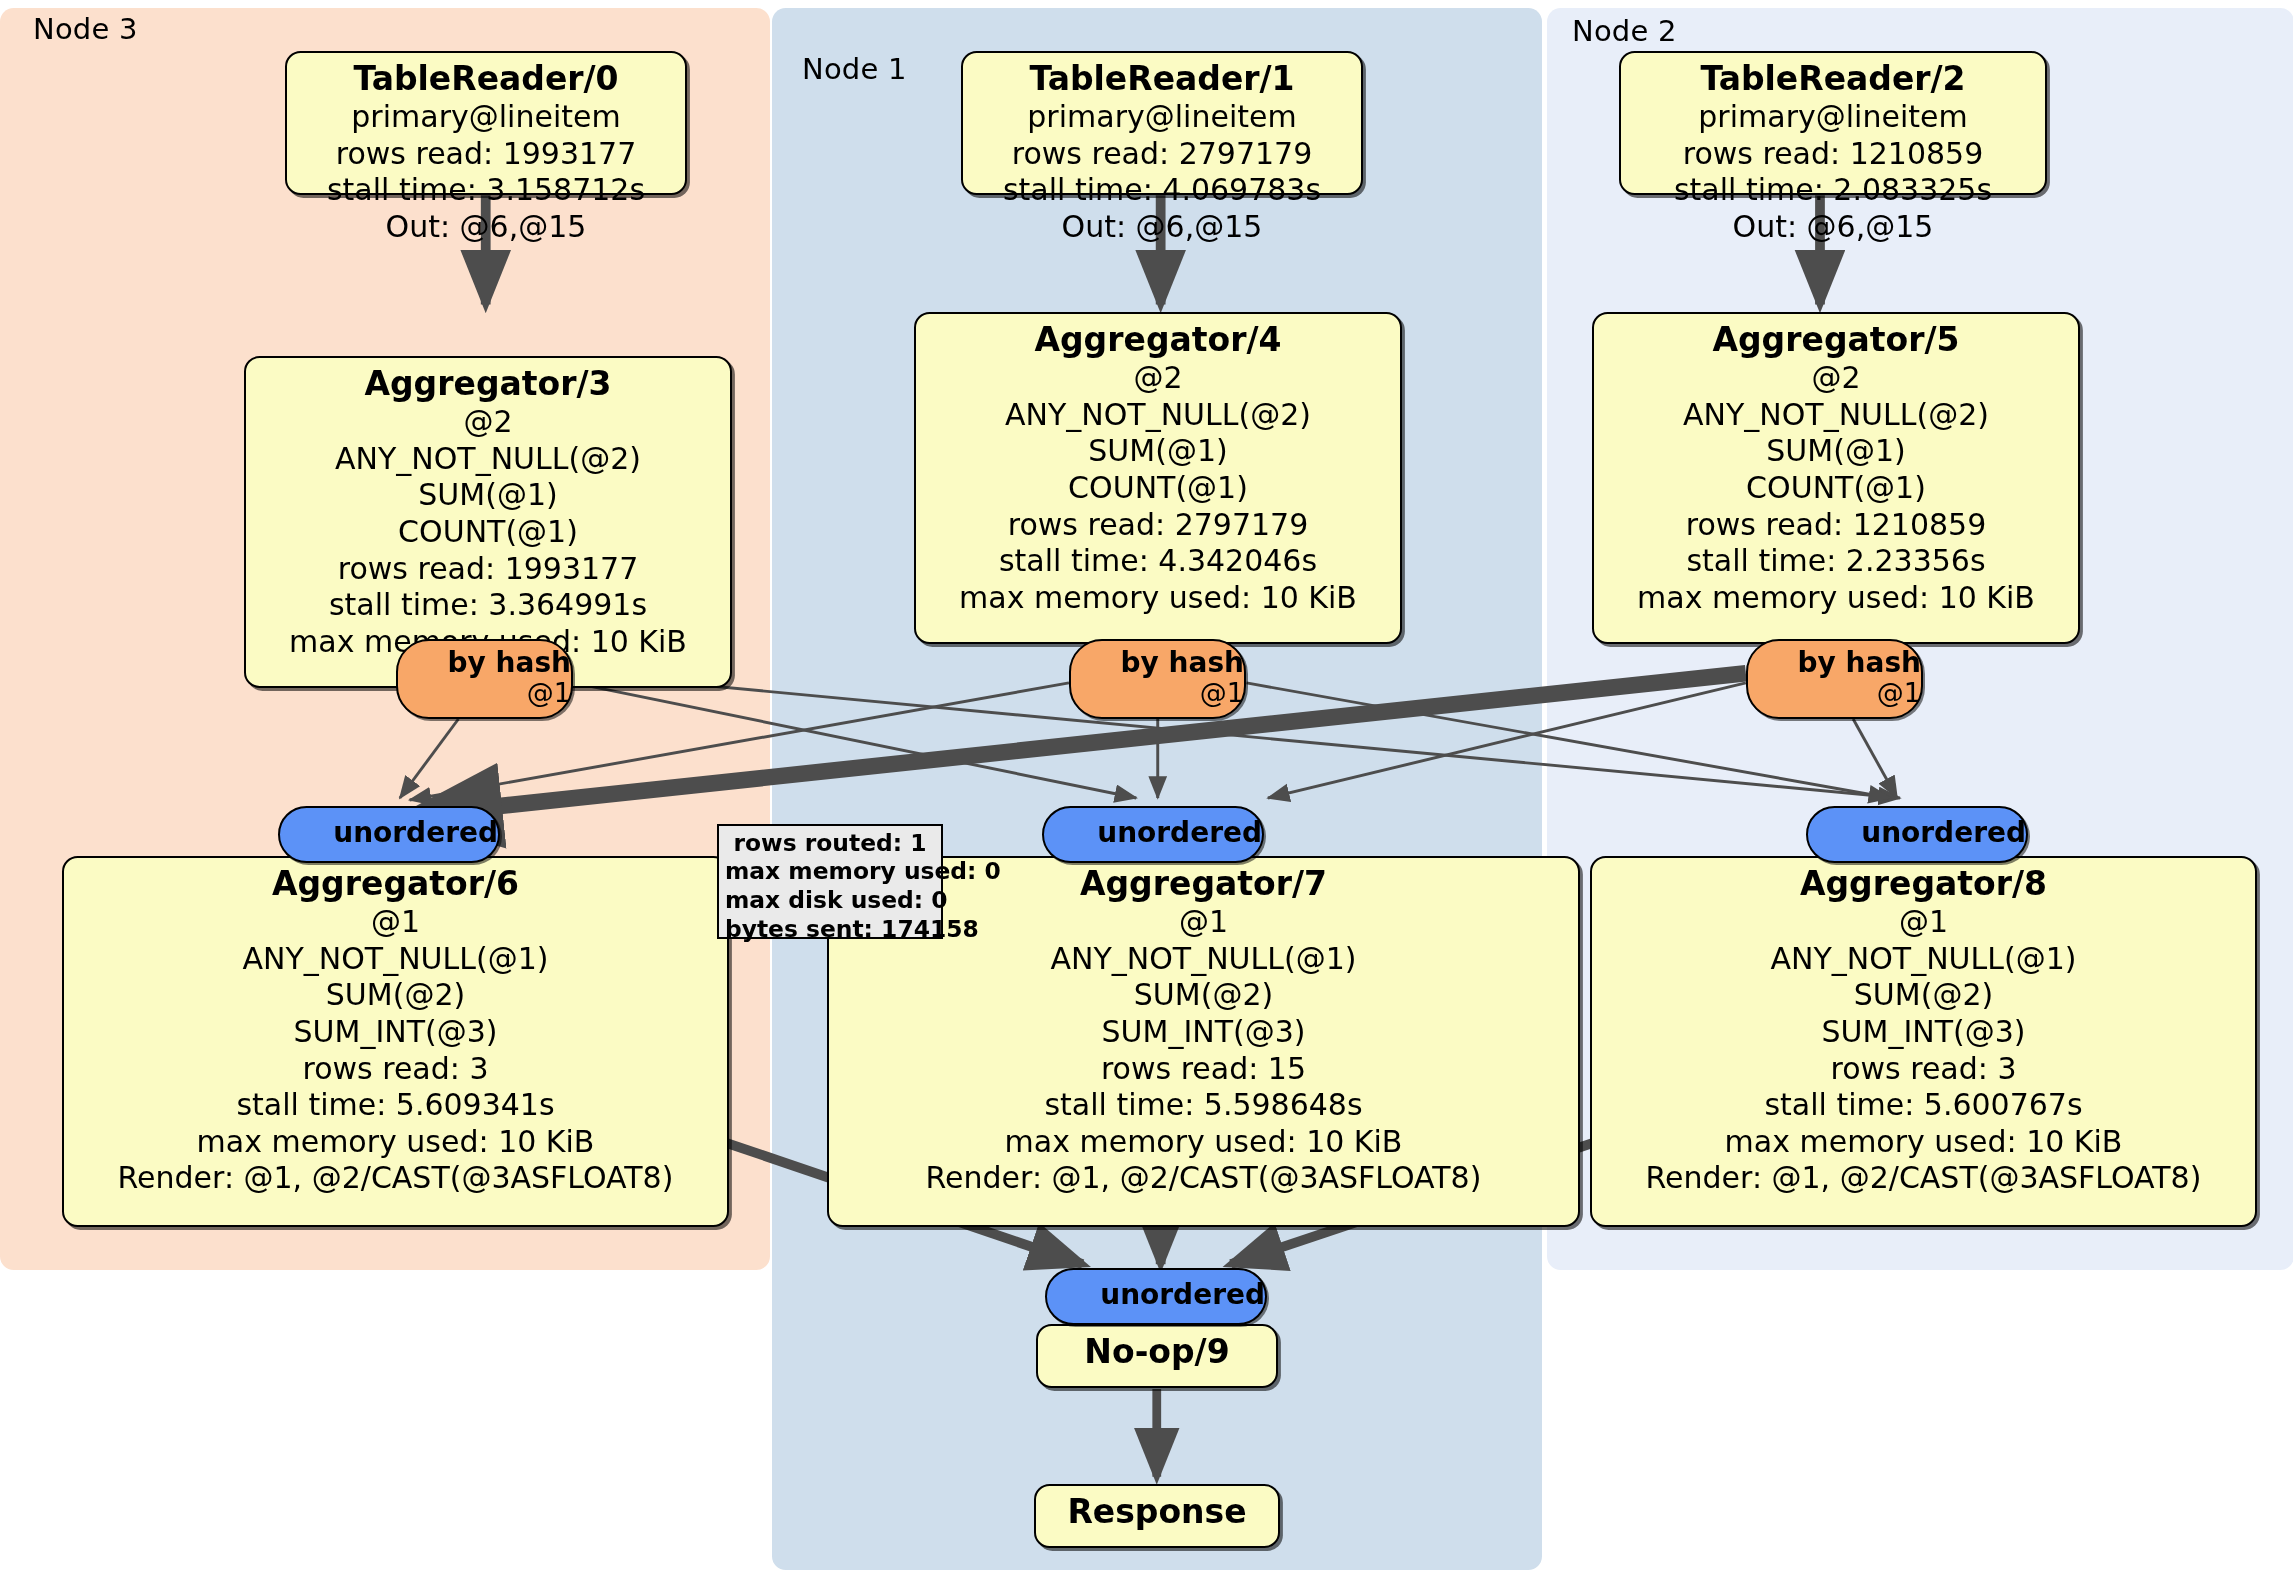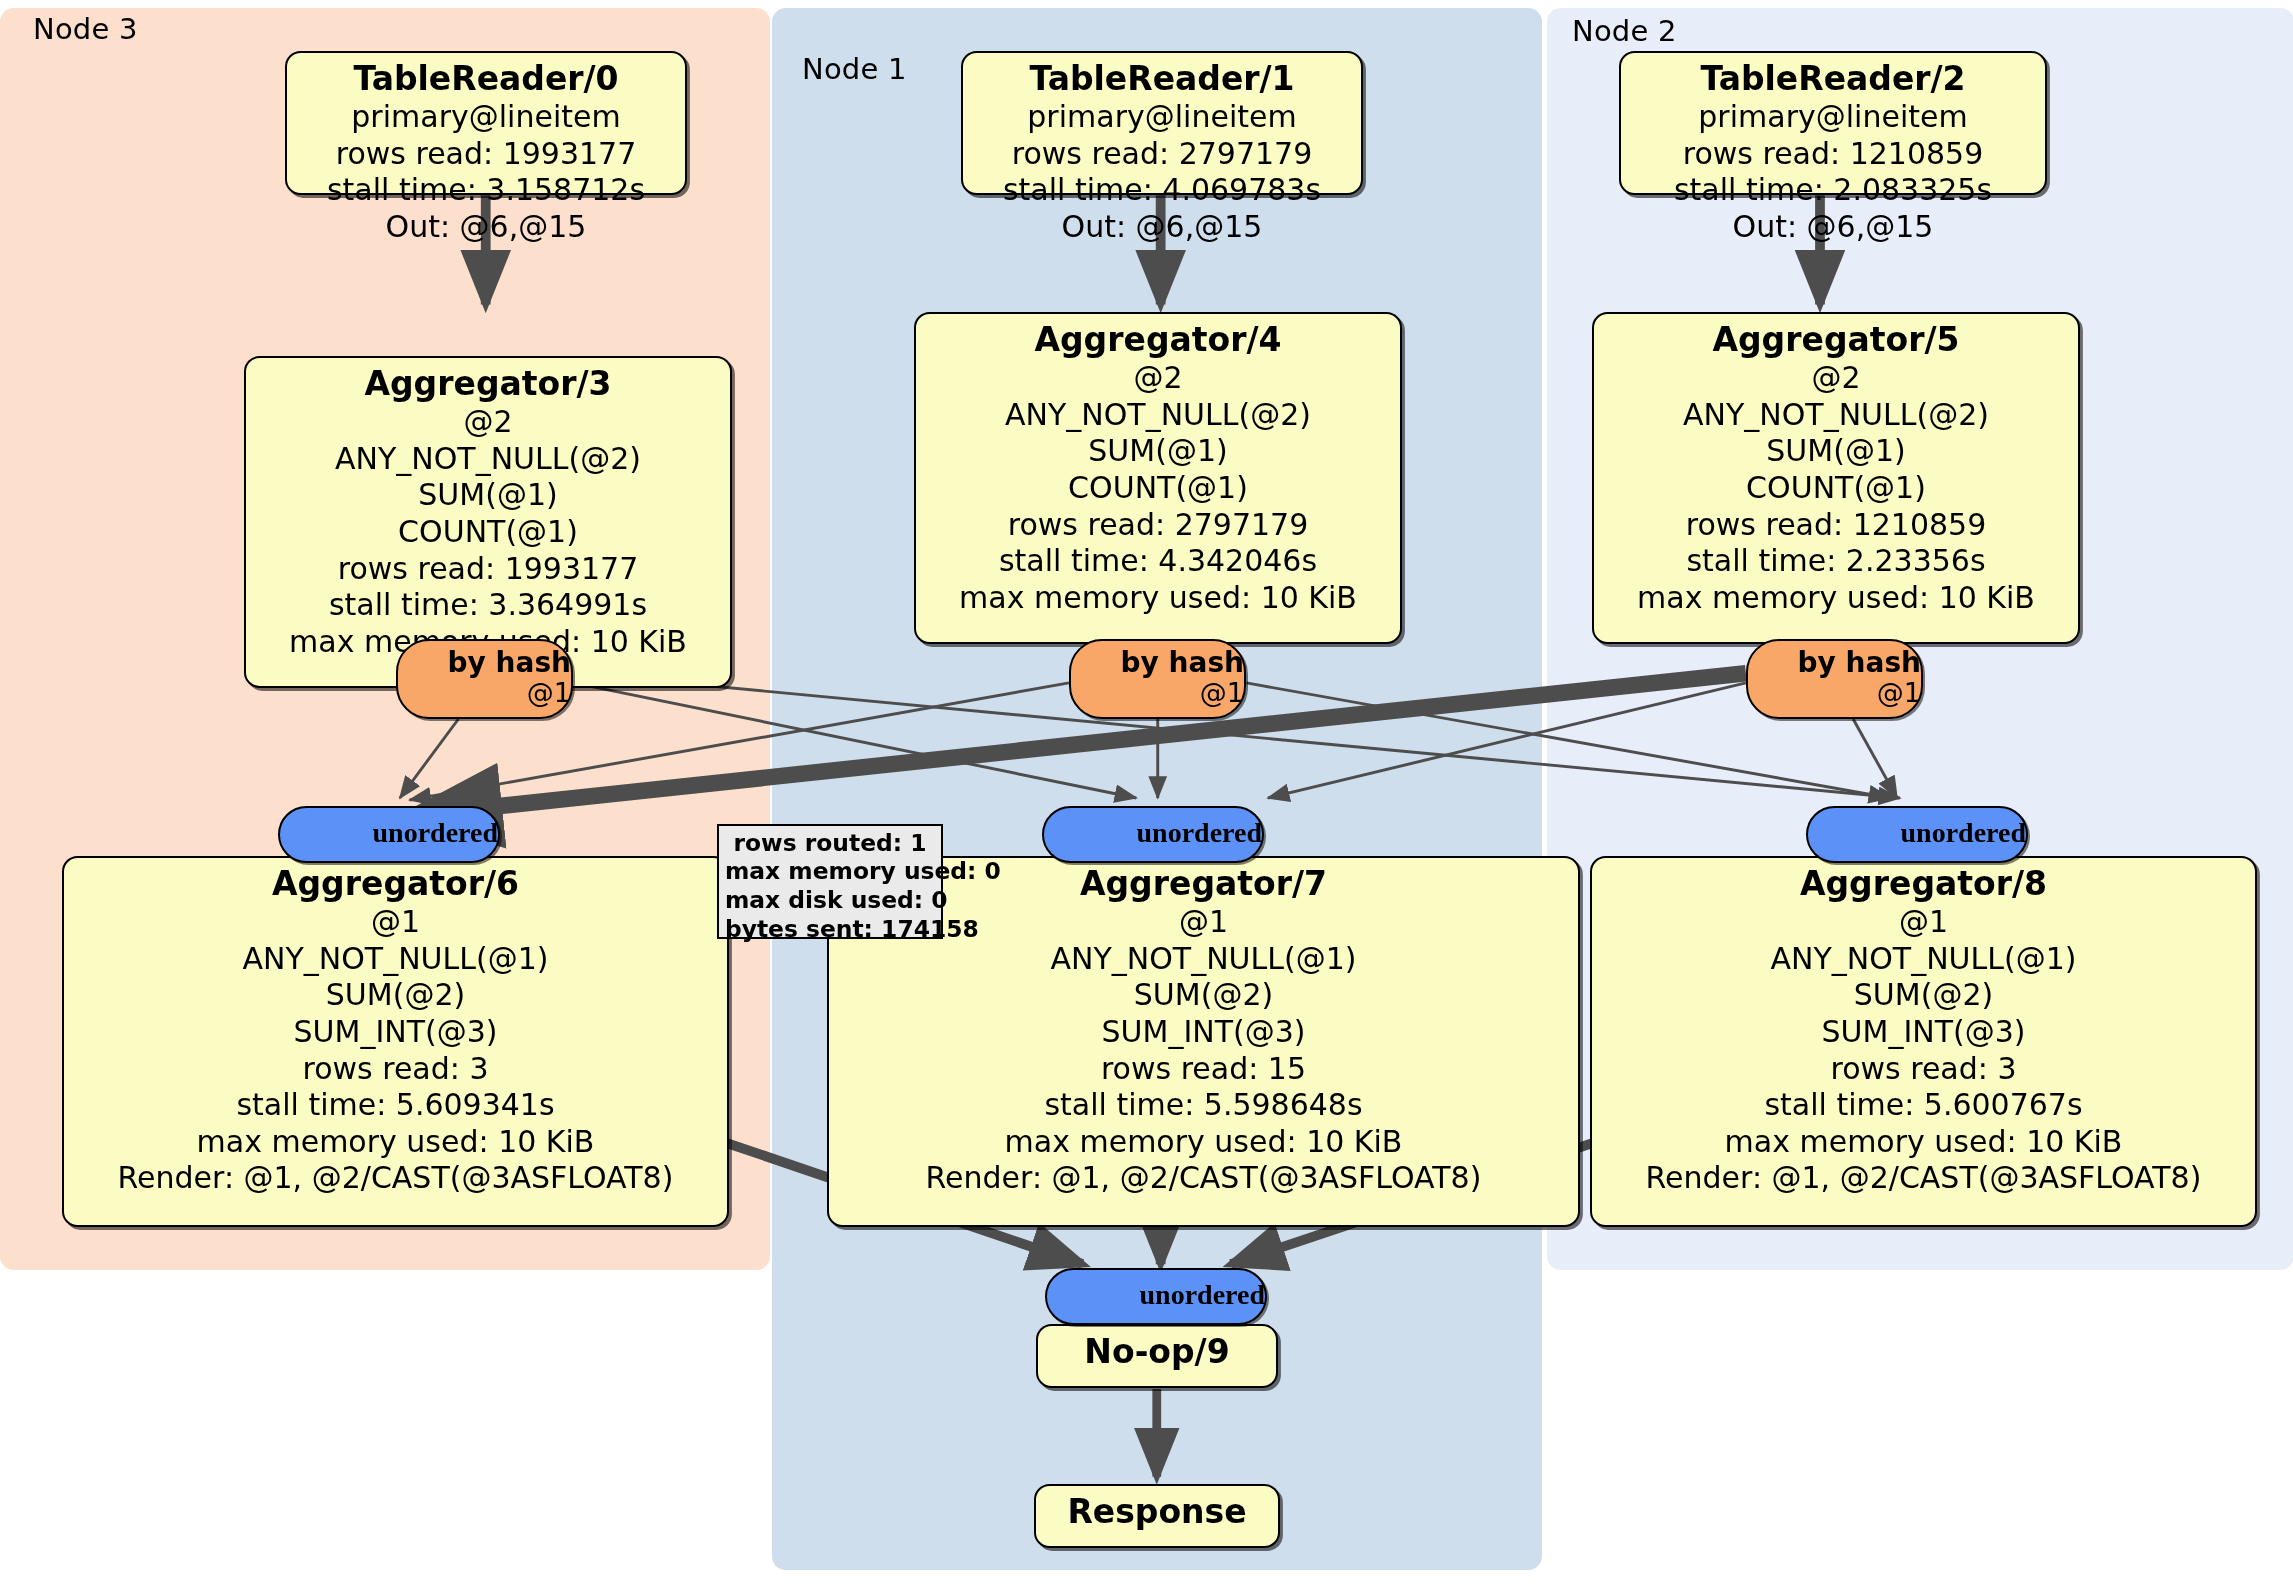--- a/index.html
+++ b/index.html
@@ -11,21 +11,21 @@
 
   .node{position:absolute;background:#fbfbc4;border:2.9px solid #000;border-radius:15.6px;
         box-sizing:border-box;text-align:center;color:#000;
         box-shadow:2.9px 2.9px 0 rgba(0,0,0,.55);}
   .node .title{font-weight:bold;font-size:33px;line-height:1.22;}
   .node .line{font-size:30px;line-height:1.22;white-space:nowrap;}
 
   .pill{position:absolute;border:2.9px solid #000;border-radius:33px;box-sizing:border-box;
         text-align:right;color:#000;box-shadow:2px 2px 0 rgba(0,0,0,.5);}
   .pill.hash{background:#f8a768;}
-  .pill.unordered{background:#5c92f7;font-family:Liberation Serif, serif;}
+  .pill.unordered{background:#5c92f7;}
   .pill .t1{font-weight:bold;font-size:28px;line-height:1.08;}
   .pill .t2{font-size:27px;line-height:1.08;}
 
   .statbox{position:absolute;background:#eaeaea;border:2px solid #000;box-sizing:border-box;
            text-align:center;color:#000;}
   .statbox .line{font-size:23.4px;line-height:1.22;white-space:nowrap;font-weight:bold;}
 
   svg.edges{position:absolute;left:0;top:0;width:2294px;height:1596px;pointer-events:none;}
 </style>
 </head>

